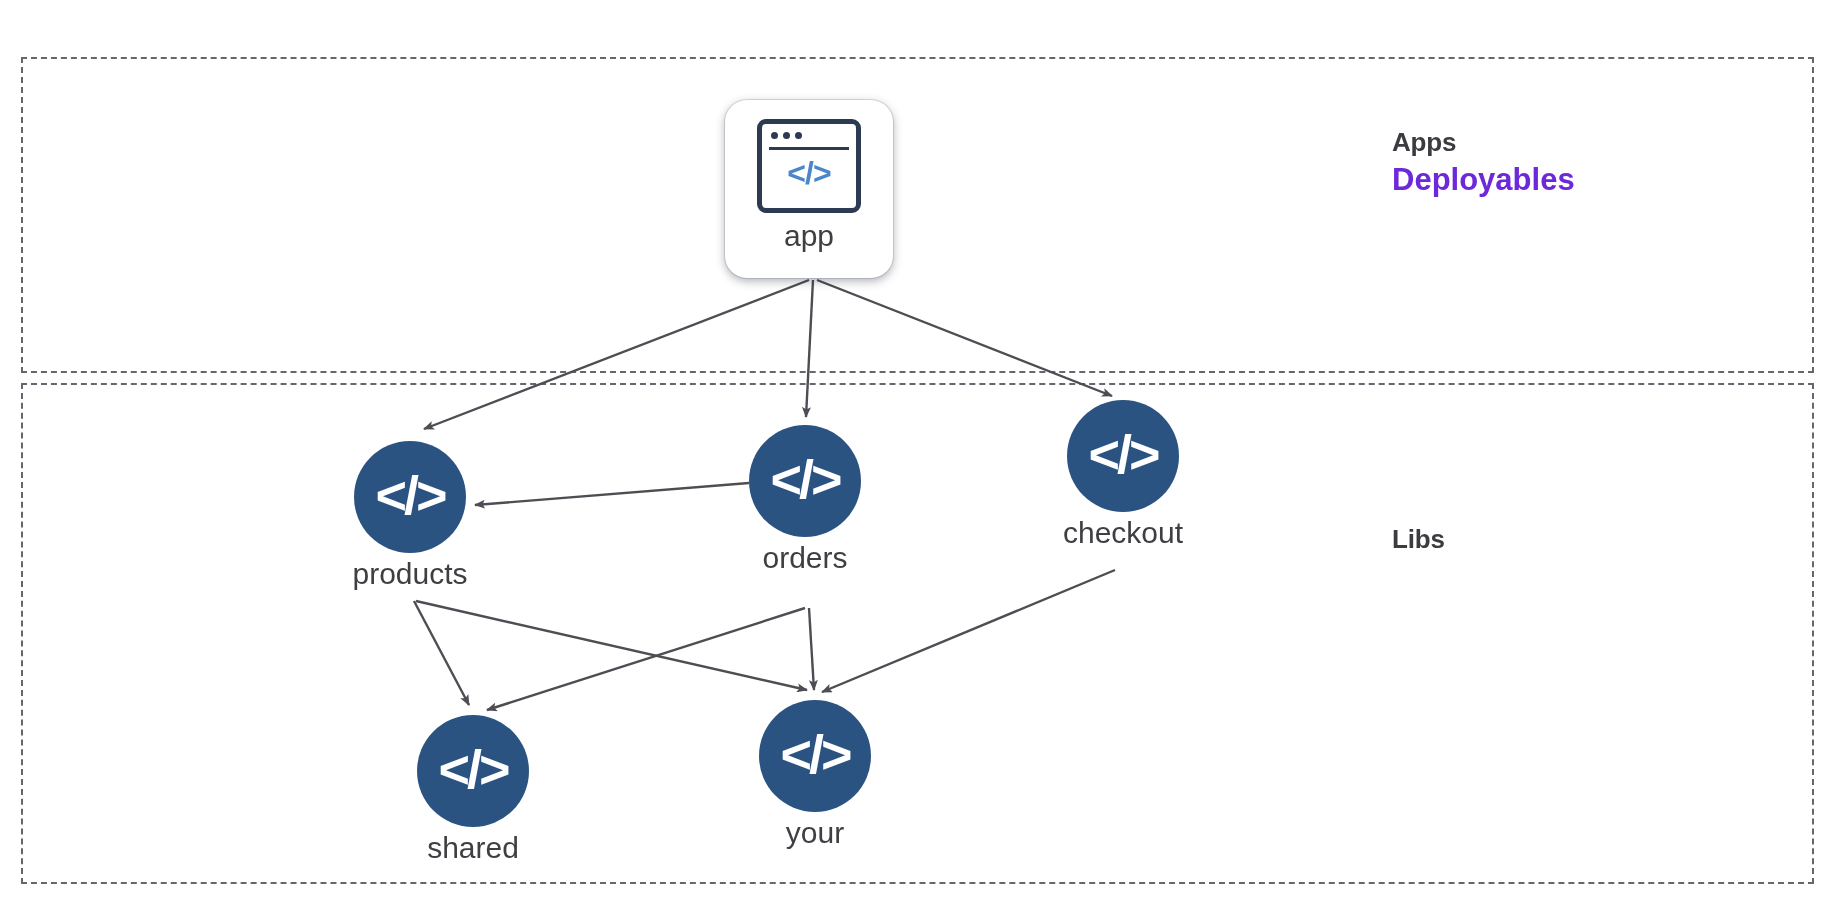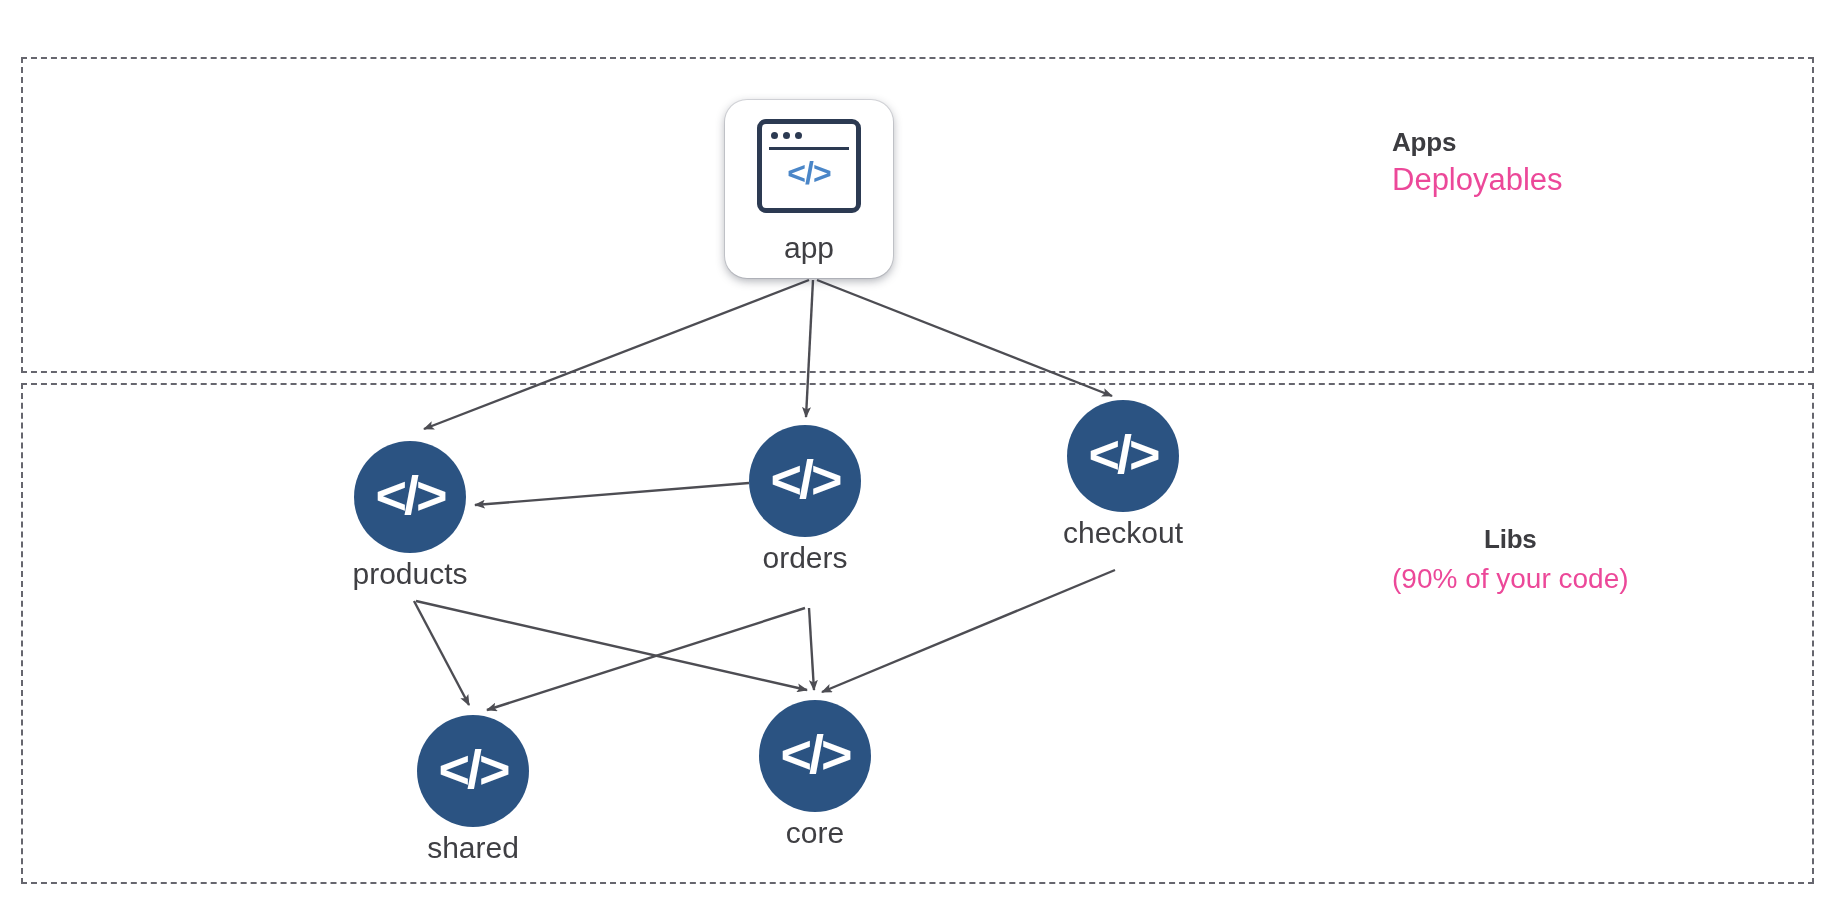--- a/index.html
+++ b/index.html
@@ -51,23 +51,23 @@
     display: block;
     font-size: 26px;
     font-weight: bold;
     letter-spacing: -0.2px;
     line-height: 1.08;
     color: #3c3c40;
   }
   .zone-caption .caption-sub {
     display: block;
     font-size: 31px;
-    font-weight: normal;
+    font-weight: bold;
     line-height: 1.3;
-    color: #ec4899;
+    color: #6d28d9;
     margin-top: 4px;
   }
   #caption-apps { left: 1392px; top: 128px; }
   #caption-libs { left: 1392px; top: 525px; text-align: center; }
   #caption-libs .caption-sub { font-size: 28px; margin-top: 8px; }
 
   
   #edges {
     position: absolute;
     left: 0;
@@ -136,21 +136,21 @@
     font-size: 32px;
     font-weight: bold;
     letter-spacing: -1px;
     color: #4a86c8;
     line-height: 1;
   }
   #app-label {
     font-size: 30px;
     color: #3f3f43;
     line-height: 1;
-    margin-top: 20px;
+    margin-top: 8px;
   }
 
   
   .lib-node {
     position: absolute;
     width: 112px;
     height: 112px;
   }
   .lib-circle {
     width: 112px;
@@ -253,26 +253,25 @@
     <div class="lib-circle">
       <span class="code-glyph">&lt;/&gt;</span>
     </div>
     <div class="lib-label">shared</div>
   </div>
 
   <div class="lib-node" id="node-core">
     <div class="lib-circle">
       <span class="code-glyph">&lt;/&gt;</span>
     </div>
-    <div class="lib-label">core</div>
+    <div class="lib-label">your</div>
   </div>
 
   <div class="zone-caption" id="caption-apps">
     <span class="caption-title">Apps</span>
     <span class="caption-sub">Deployables</span>
   </div>
 
   <div class="zone-caption" id="caption-libs">
     <span class="caption-title">Libs</span>
-    <span class="caption-sub">(90% of your code)</span>
   </div>
 
 </div>
 
 </body></html>

